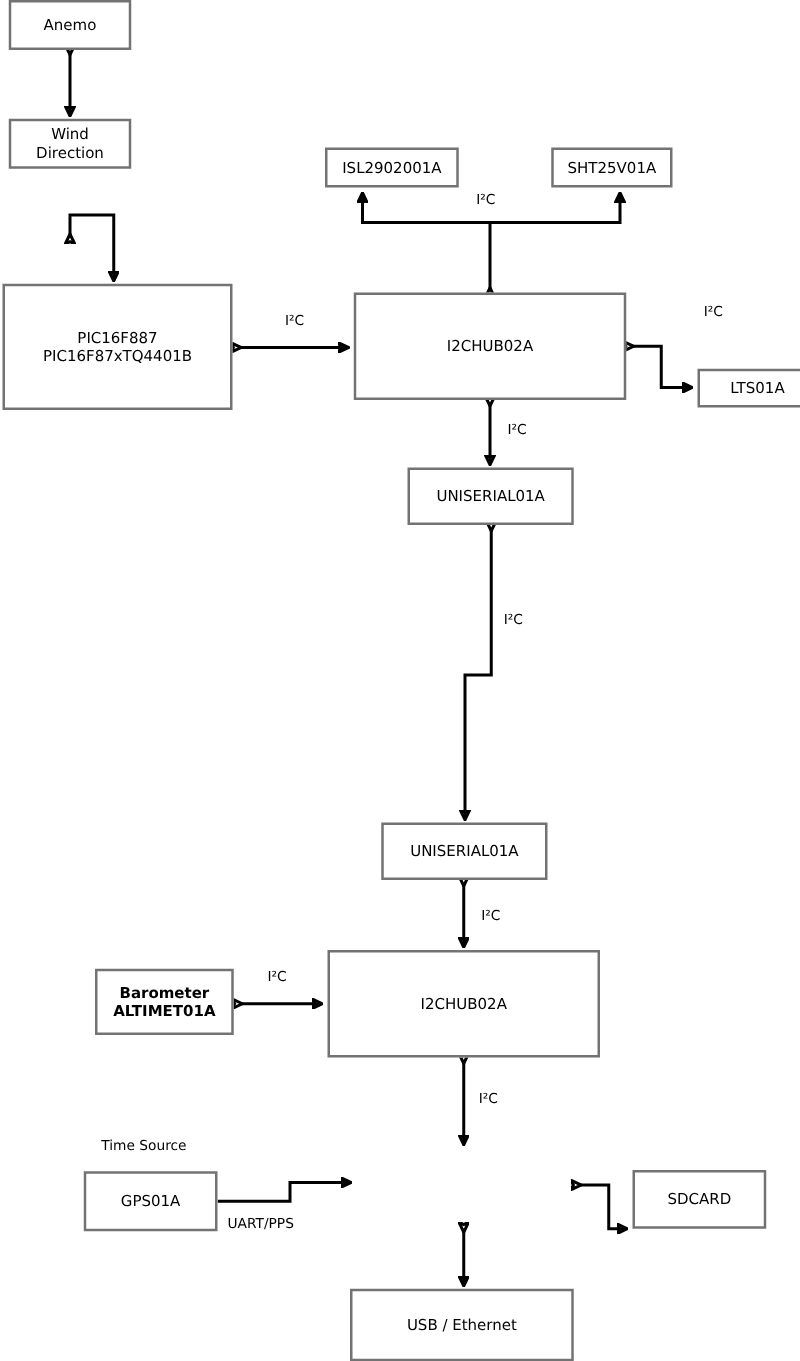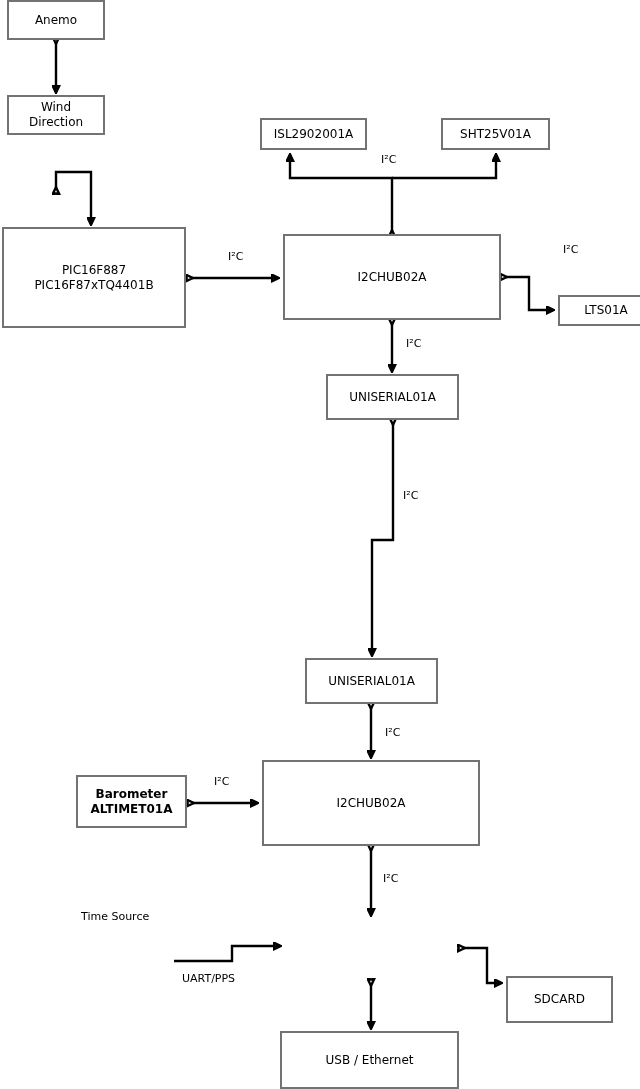--- a/index.html
+++ b/index.html
@@ -117,21 +117,21 @@
 
   <div class="node" style="left:2px; top:227px; width:184px; height:101px;">
     <span class="node-label">PIC16F887
 PIC16F87xTQ4401B</span>
   </div>
 
   <div class="node" style="left:236px; top:118px; width:107px; height:32px;margin-left:24px;">
     <span class="node-label">ISL2902001A</span>
   </div>
 
-  <div class="node" style="left:441px; top:118px; width:109px; height:32px;">
+  <div class="node" style="left:441px; top:118px; width:97px; height:32px;">
     <span class="node-label">SHT25V01A</span>
   </div>
 
   <div class="node" style="left:283px; top:234px; width:218px; height:86px;">
     <span class="node-label">I2CHUB02A</span>
   </div>
 
   <div class="node" style="left:558px; top:295px; width:96px; height:31px;">
     <span class="node-label">LTS01A</span>
   </div>
@@ -147,22 +147,25 @@
   <div class="node" style="left:262px; top:760px; width:218px; height:86px;">
     <span class="node-label">I2CHUB02A</span>
   </div>
 
   <div class="node" style="left:76px; top:775px; width:111px; height:53px;font-weight:bold;">
     <span class="node-label">Barometer
 ALTIMET01A</span>
   </div>
 
 
+  <div class="node" style="left:67px; top:937px; width:107px; height:48px;">
+    <span class="node-label">GPS01A</span>
+  </div>
 
-  <div class="node" style="left:506px; top:976px; width:107px; height:47px;">
+  <div class="node" style="left:506px; top:936px; width:107px; height:47px;">
     <span class="node-label">SDCARD</span>
   </div>
 
   <div class="node" style="left:280px; top:1031px; width:179px; height:58px;">
     <span class="node-label">USB / Ethernet</span>
   </div>
 
   <span class="edge-label" style="left:381px; top:153px;">I²C</span>
   <span class="edge-label" style="left:228px; top:250px;">I²C</span>
   <span class="edge-label" style="left:563px; top:243px;">I²C</span>

